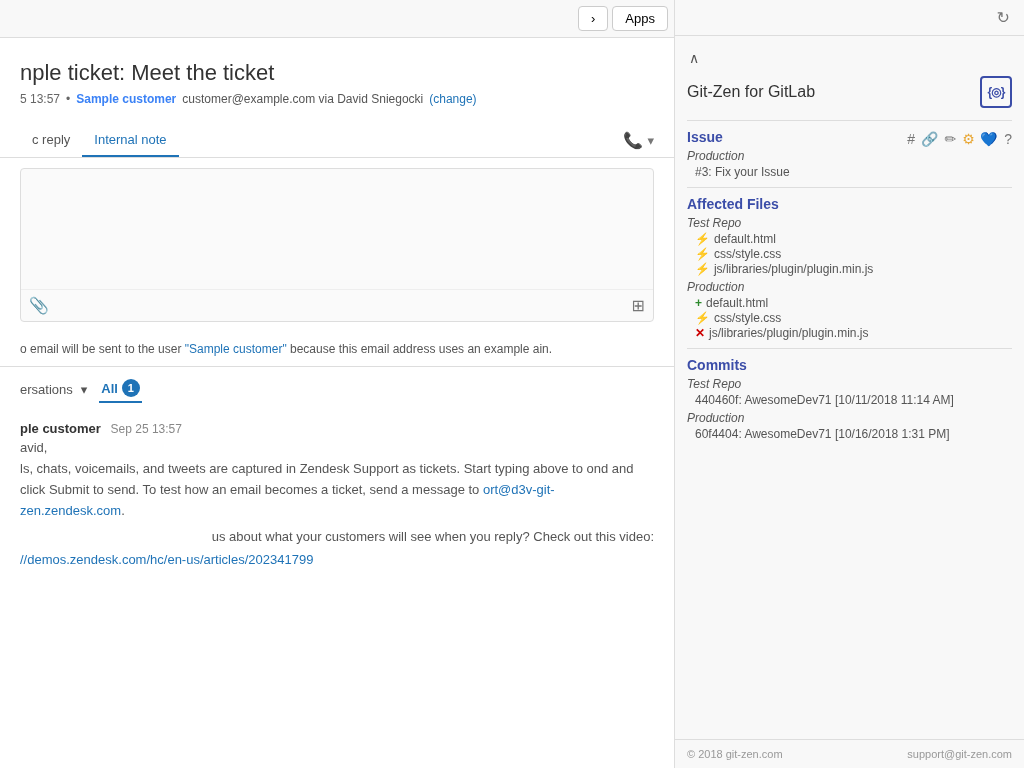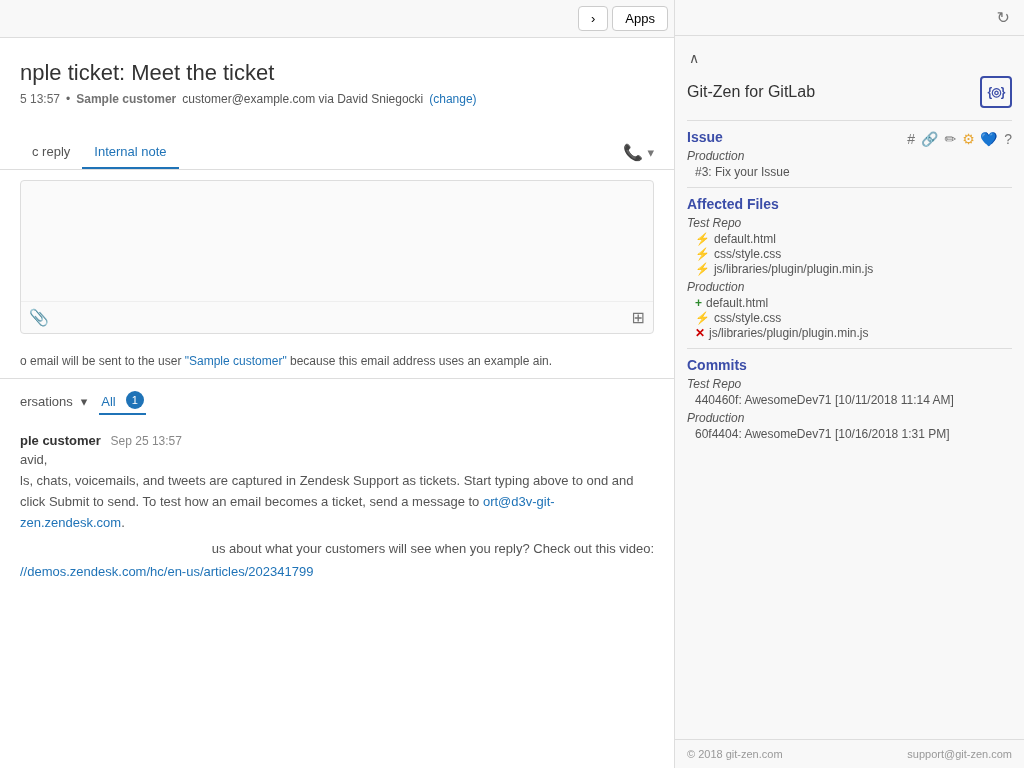--- a/index.html
+++ b/index.html
@@ -8,39 +8,39 @@
     .app-container { display: flex; width: 1024px; height: 768px; background: #fff; }
 
     
     .main-area { flex: 1; background: #fff; overflow: hidden; position: relative; padding: 0; }
 
     .top-bar-btn { padding: 4px 12px; border: 1px solid #ccc; background: #fff; border-radius: 4px; cursor: pointer; font-size: 13px; display: flex; align-items: center; justify-content: center; }
 
     .ticket-header { padding: 16px 20px 10px 20px; }
     .ticket-title { font-size: 22px; font-weight: 400; color: #333; margin-bottom: 6px; }
     .ticket-meta { display: flex; align-items: center; gap: 6px; color: #666; font-size: 12px; }
-    .ticket-meta .customer-name { font-weight: 600; color: #737373; }
+    .ticket-meta .customer-name { font-weight: 600; color: #3b82f6; }
     .ticket-meta .email-via { color: #555; }
     .ticket-meta .change-link { color: #1f73b7; cursor: pointer; }
 
-    .reply-tabs { display: flex; align-items: center; padding: 0 20px; border-bottom: 1px solid #ddd; margin-top: 20px; }
+    .reply-tabs { display: flex; align-items: center; padding: 0 20px; border-bottom: 1px solid #ddd; margin-top: 8px; }
     .reply-tab { padding: 8px 12px; cursor: pointer; font-size: 13px; color: #555; border-bottom: 2px solid transparent; }
     .reply-tab.active { color: #1f73b7; border-bottom: 2px solid #1f73b7; font-weight: 500; }
     .reply-tab-actions { margin-left: auto; display: flex; align-items: center; gap: 4px; }
 
     .reply-area { padding: 10px 20px; }
     .reply-editor { border: 1px solid #ddd; border-radius: 4px; min-height: 130px; background: #fafafa; }
     .reply-toolbar { display: flex; justify-content: space-between; align-items: center; padding: 6px 8px; border-top: 1px solid #eee; }
 
     .notice-box { padding: 8px 20px; color: #555; font-size: 12px; line-height: 1.5; }
     .notice-box .highlight { color: #1f73b7; }
 
     .conversations-bar { display: flex; align-items: center; padding: 8px 20px; border-top: 1px solid #ddd; gap: 12px; }
     .conversations-label { color: #555; cursor: pointer; display: flex; align-items: center; gap: 8px; }
-    .tab-all { display: flex; align-items: flex-end; gap: 10px; padding: 4px 2px; border-bottom: 2px solid #1f73b7; color: #1f73b7; font-weight: 400; cursor: pointer; }
+    .tab-all { display: flex; align-items: center; gap: 4px; padding: 4px 2px; border-bottom: 2px solid #1f73b7; color: #1f73b7; font-weight: 700; cursor: pointer; }
     .tab-badge { background: #1f73b7; color: #fff; border-radius: 50%; width: 18px; height: 18px; display: flex; align-items: center; justify-content: center; font-size: 11px; }
 
     .conversation-entry { padding: 10px 20px; }
     .conv-author { font-weight: 700; color: #333; margin-right: 6px; }
     .conv-date { color: #888; font-size: 12px; }
     .conv-greeting { color: #555; margin: 4px 0; }
     .conv-body { color: #555; line-height: 1.6; font-size: 13px; }
     .conv-link { color: #1f73b7; text-decoration: none; cursor: pointer; }
 
     

